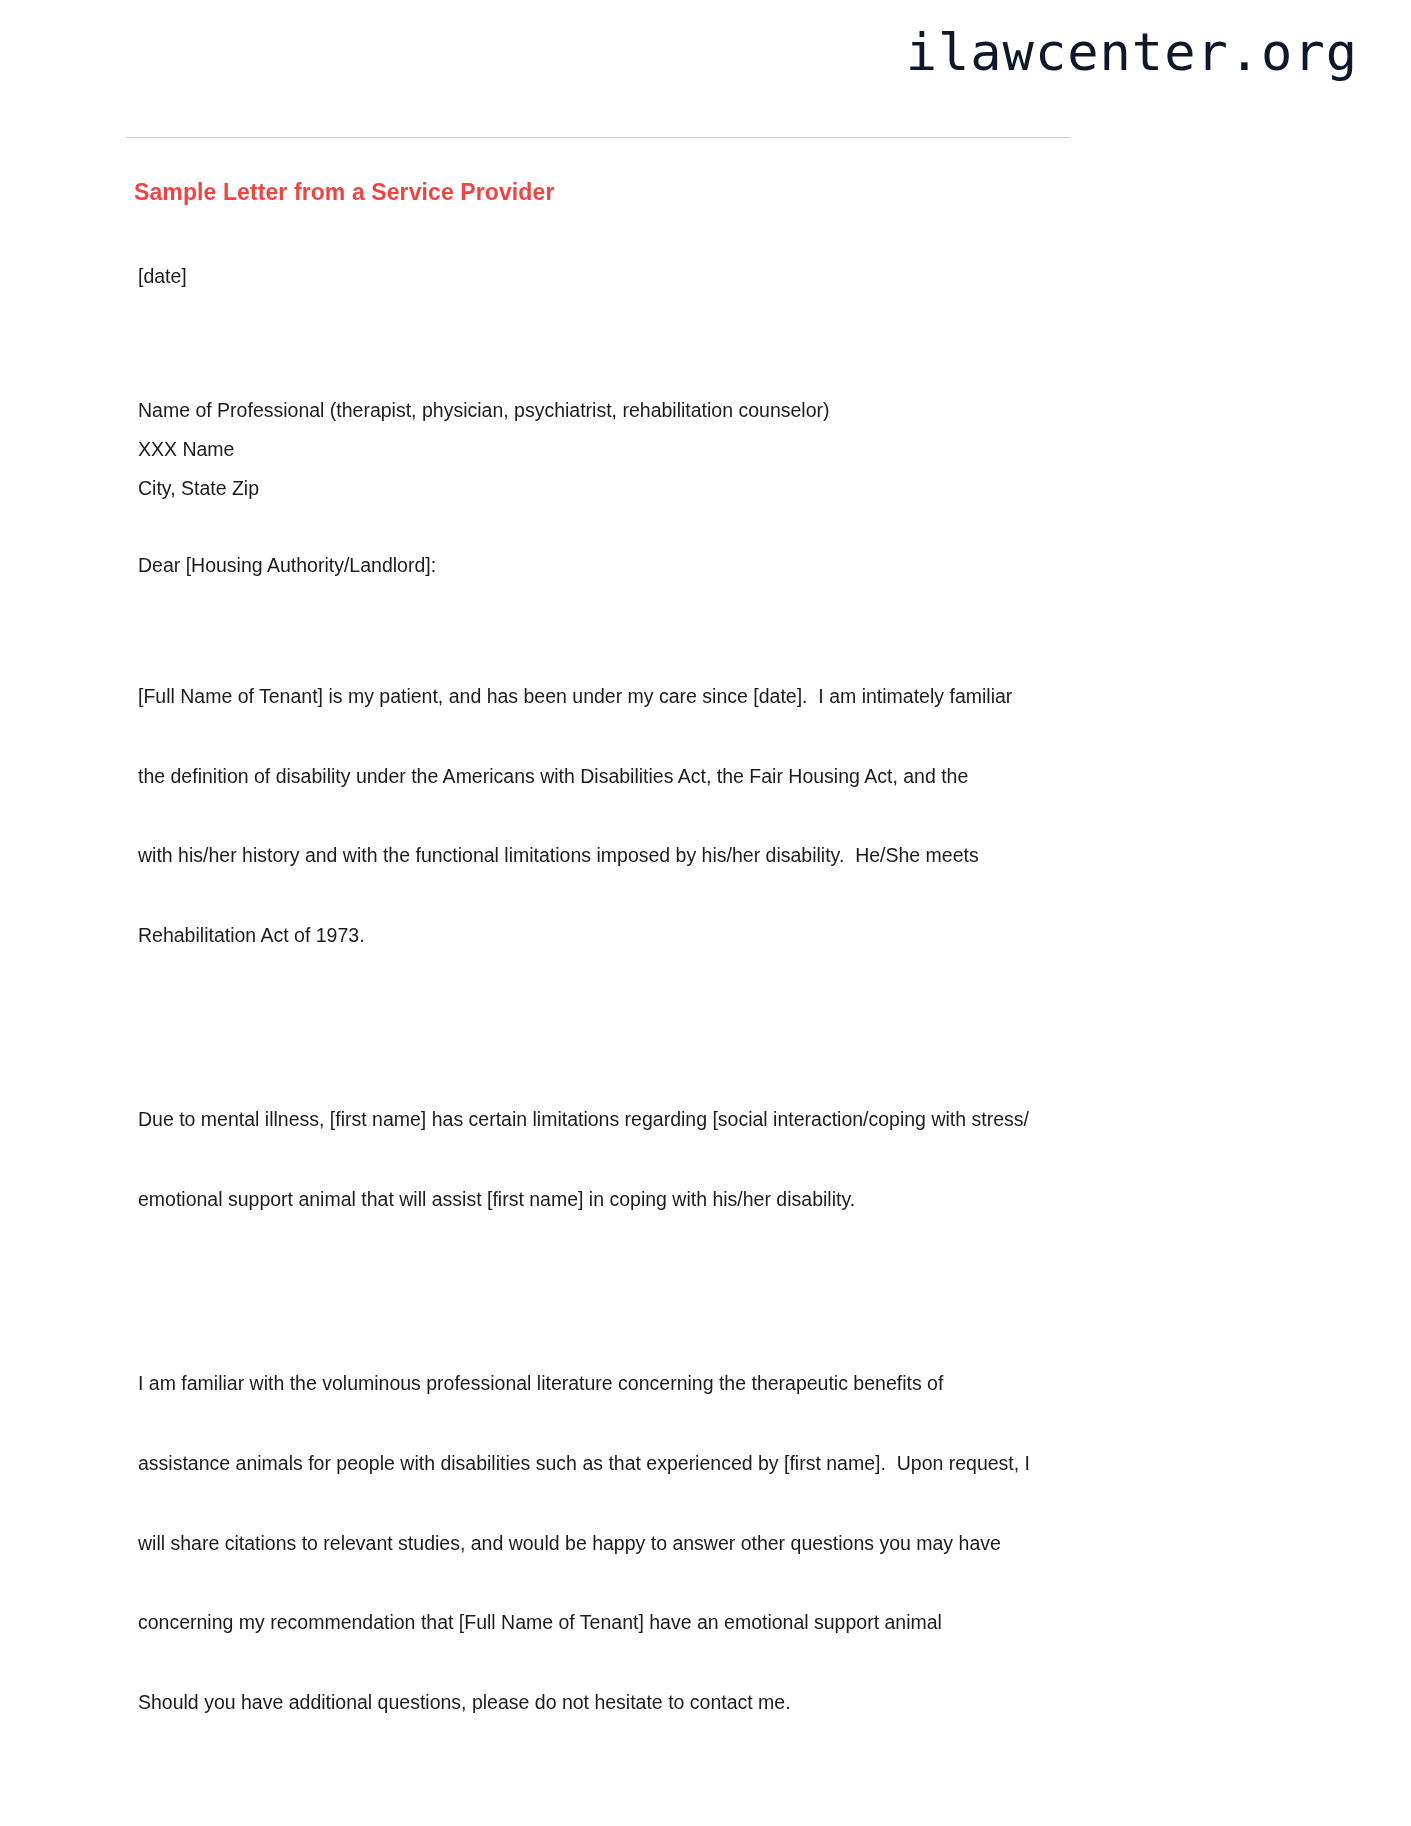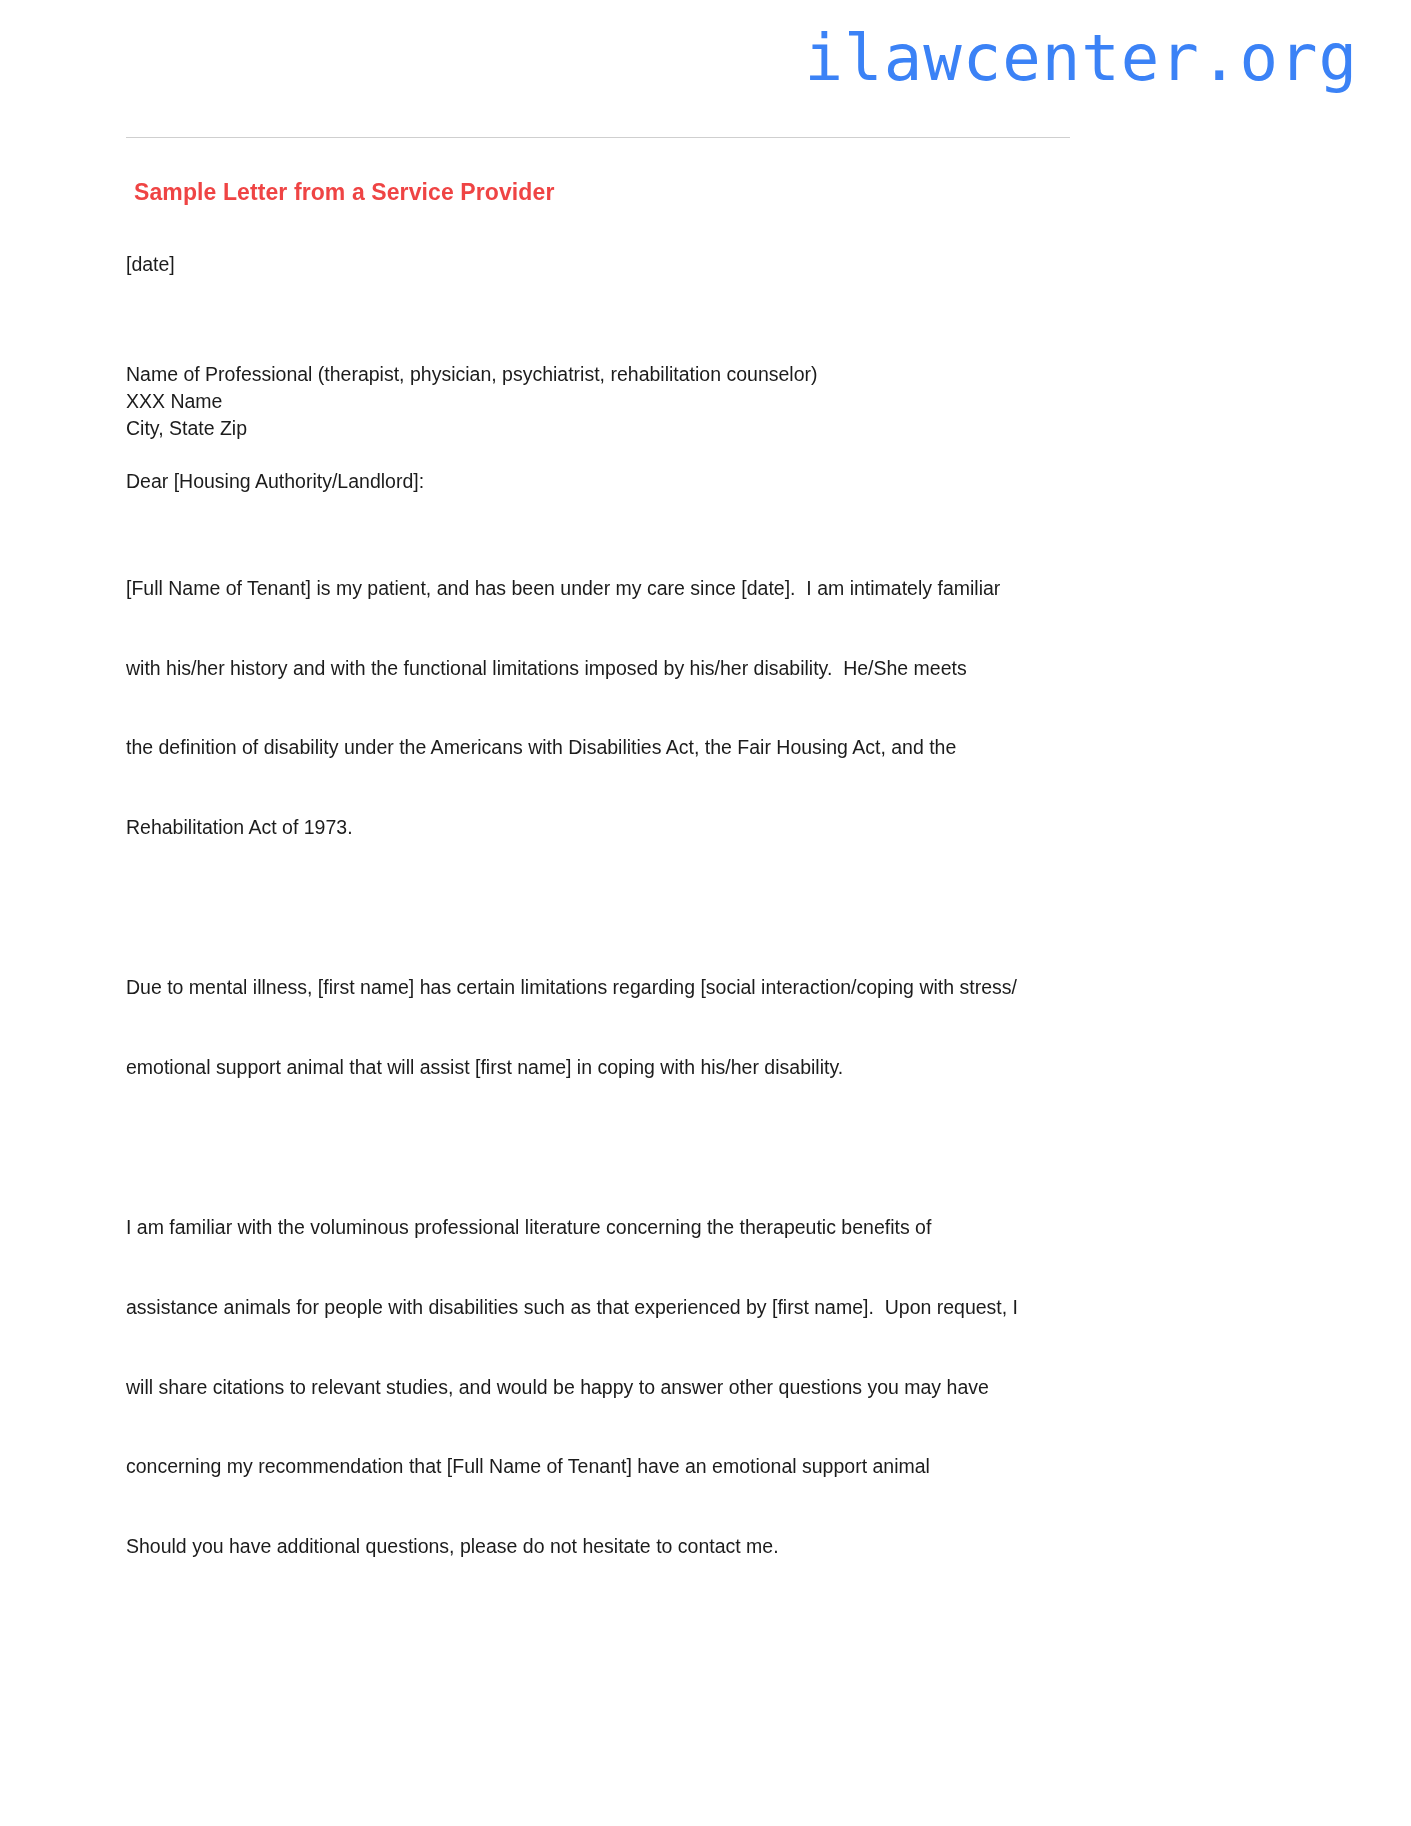--- a/index.html
+++ b/index.html
@@ -28,24 +28,24 @@
     top: 0;
     left: 0;
     right: 0;
     height: 120px;
   }
   .site-logo {
     position: absolute;
     right: 53px;
     top: 26px;
     font-family: "DejaVu Sans Mono", "Liberation Mono", monospace;
-    font-size: 64px;
+    font-size: 52px;
     line-height: 1;
     letter-spacing: 1.0px;
-    color: #3b82f6;
+    color: #0f172a;
     white-space: nowrap;
     font-weight: 400;
   }
 
   .header-rule {
     position: absolute;
     left: 126px;
     top: 137px;
     width: 944px;
     height: 1px;
@@ -68,21 +68,21 @@
     margin: 8px;
     padding: 0;
     line-height: 1.25;
   }
 
   .block {
     font-size: 19.5px;
     line-height: 26.6px;
     color: #1c1c1c;
     white-space: pre-wrap;
-    margin: 0;
+    margin: 12px;
     font-weight: 400;
   }
 
   .gap-date        { height: 36px; }
   .gap-after-date  { height: 84px; }
   .gap-sm          { height: 27px; }
   .gap-para        { height: 27px; }
   .gap-sign        { height: 27px; }
   .gap-sign-space  { height: 82px; }
 
@@ -119,22 +119,22 @@
     </div>
 
     <div class="gap-sm"></div>
 
     <div class="block">Dear [Housing Authority/Landlord]:</div>
 
     <div class="gap-para"></div>
 
     <div class="para block">
       <span class="line">[Full Name of Tenant] is my patient, and has been under my care since [date].  I am intimately familiar</span>
+      <span class="line">the definition of disability under the Americans with Disabilities Act, the Fair Housing Act, and the</span>
       <span class="line">with his/her history and with the functional limitations imposed by his/her disability.  He/She meets</span>
-      <span class="line">the definition of disability under the Americans with Disabilities Act, the Fair Housing Act, and the</span>
       <span class="line">Rehabilitation Act of 1973.</span>
     </div>
 
     <div class="gap-para"></div>
 
     <div class="para block">
       <span class="line">Due to mental illness, [first name] has certain limitations regarding [social interaction/coping with stress/</span>
       <span class="line">emotional support animal that will assist [first name] in coping with his/her disability.</span>
     </div>
 

